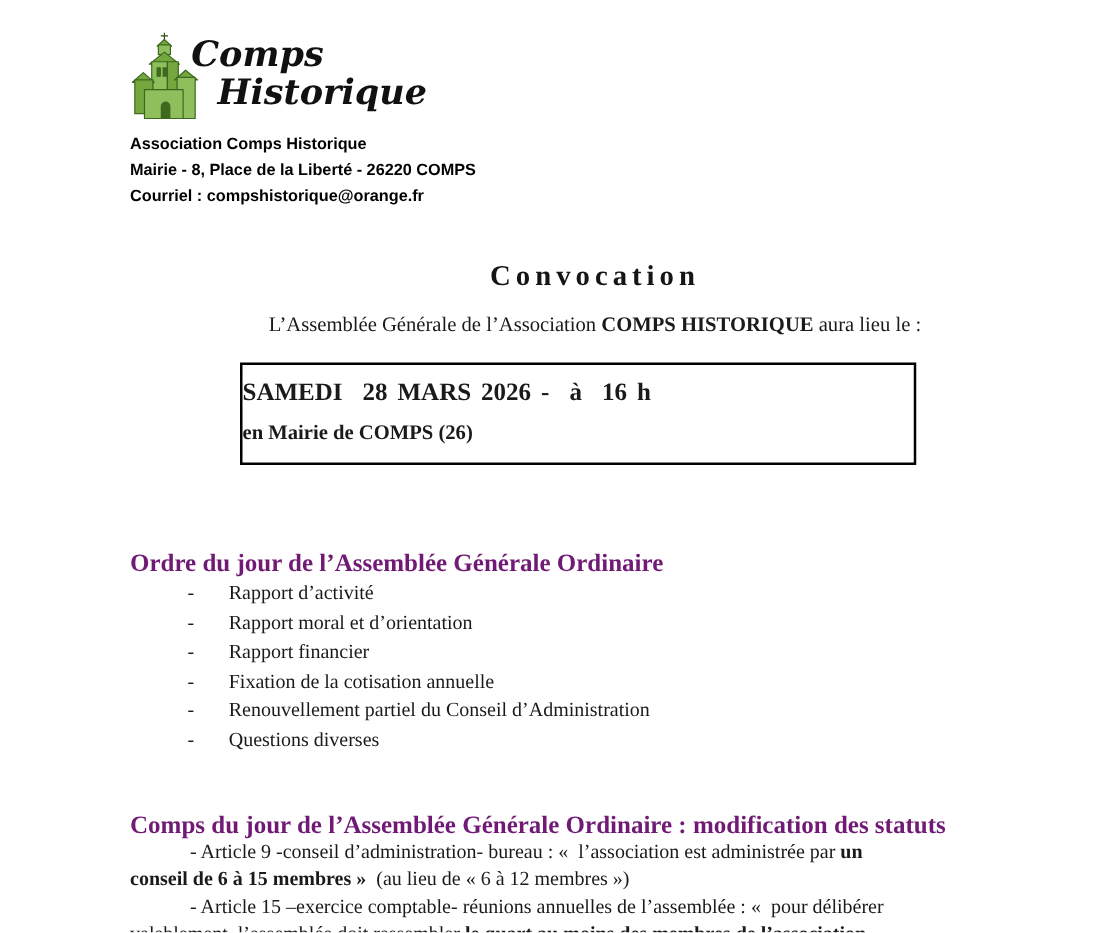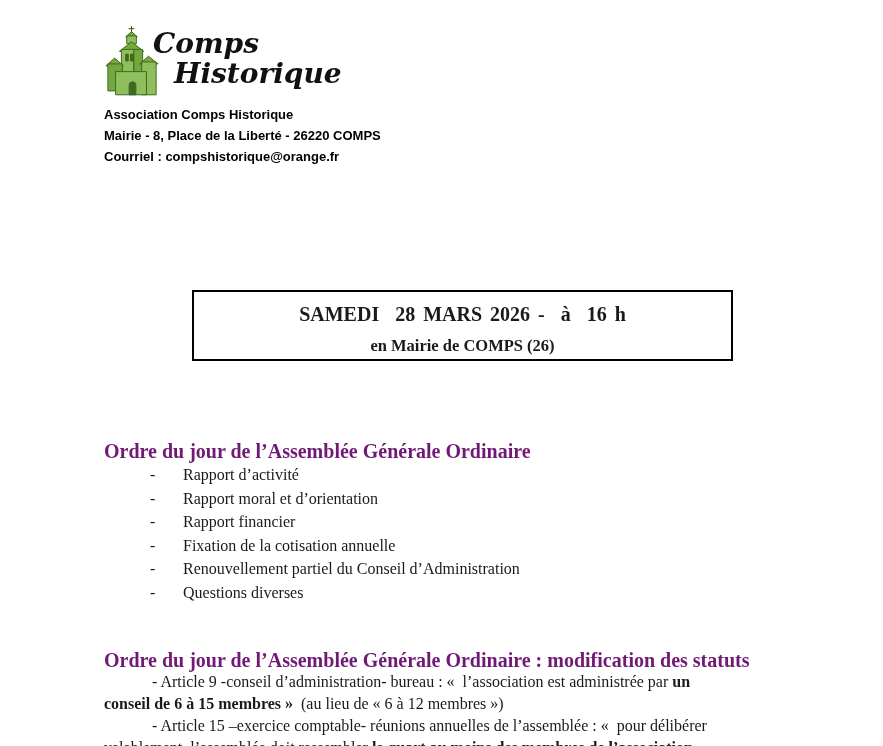--- a/index.html
+++ b/index.html
@@ -69,23 +69,23 @@
     font-size: 16.5px;
     white-space: pre-wrap;
   }
 
   
   .date-box {
     position: absolute;
     left: 172px;
     top: 290px;
     width: 541px;
-    height: 71px;
+    height: 82px;
     border: 2px solid #000000;
-    text-align: center;
+    text-align: left;
     background: #ffffff;
   }
   .date-box .line1 {
     margin-top: 11px;
     font-size: 20px;
     font-weight: bold;
     word-spacing: 3px;
     white-space: pre-wrap;
   }
   .date-box .line2 {
@@ -164,21 +164,23 @@
     <span class="line1">Comps</span>
     <span class="line2">Historique</span>
   </div>
 
   <div class="contact">
     <div>Association Comps Historique</div>
     <div>Mairie - 8, Place de la Liberté - 26220 COMPS</div>
     <div>Courriel : compshistorique@orange.fr</div>
   </div>
 
-
+  <div class="title">Convocation</div>
+
+  <div class="intro"><span>L’Assemblée Générale de l’Association </span><b>COMPS HISTORIQUE</b><span> aura lieu le :</span></div>
 
   <div class="date-box">
     <div class="line1">SAMEDI  28 MARS 2026 -  à  16 h</div>
     <div class="line2">en Mairie de COMPS (26)</div>
   </div>
 
   <div class="section section-1">
     <h2>Ordre du jour de l’Assemblée Générale Ordinaire</h2>
     <div class="agenda-list">
       <div class="item">
@@ -202,18 +204,18 @@
         <span>Renouvellement partiel du Conseil d’Administration</span>
       </div>
       <div class="item">
         <span class="dash">-</span>
         <span>Questions diverses</span>
       </div>
     </div>
   </div>
 
   <div class="section section-2">
-    <h2>Ordre du jour de l’Assemblée Générale Ordinaire : modification des statuts</h2>
+    <h2>Comps du jour de l’Assemblée Générale Ordinaire : modification des statuts</h2>
     <p><span>- Article 9 -conseil d’administration- bureau : «  l’association est administrée par </span><b>un</b><br><b>conseil de 6 à 15 membres »</b><span>  (au lieu de « 6 à 12 membres »)</span></p>
     <p><span>- Article 15 –exercice comptable- réunions annuelles de l’assemblée : «  pour délibérer</span><br><span>valablement, l’assemblée doit rassembler </span><b>le quart au moins des membres de l’association</b></p>
   </div>
 
 </div>
 
 </body></html>

